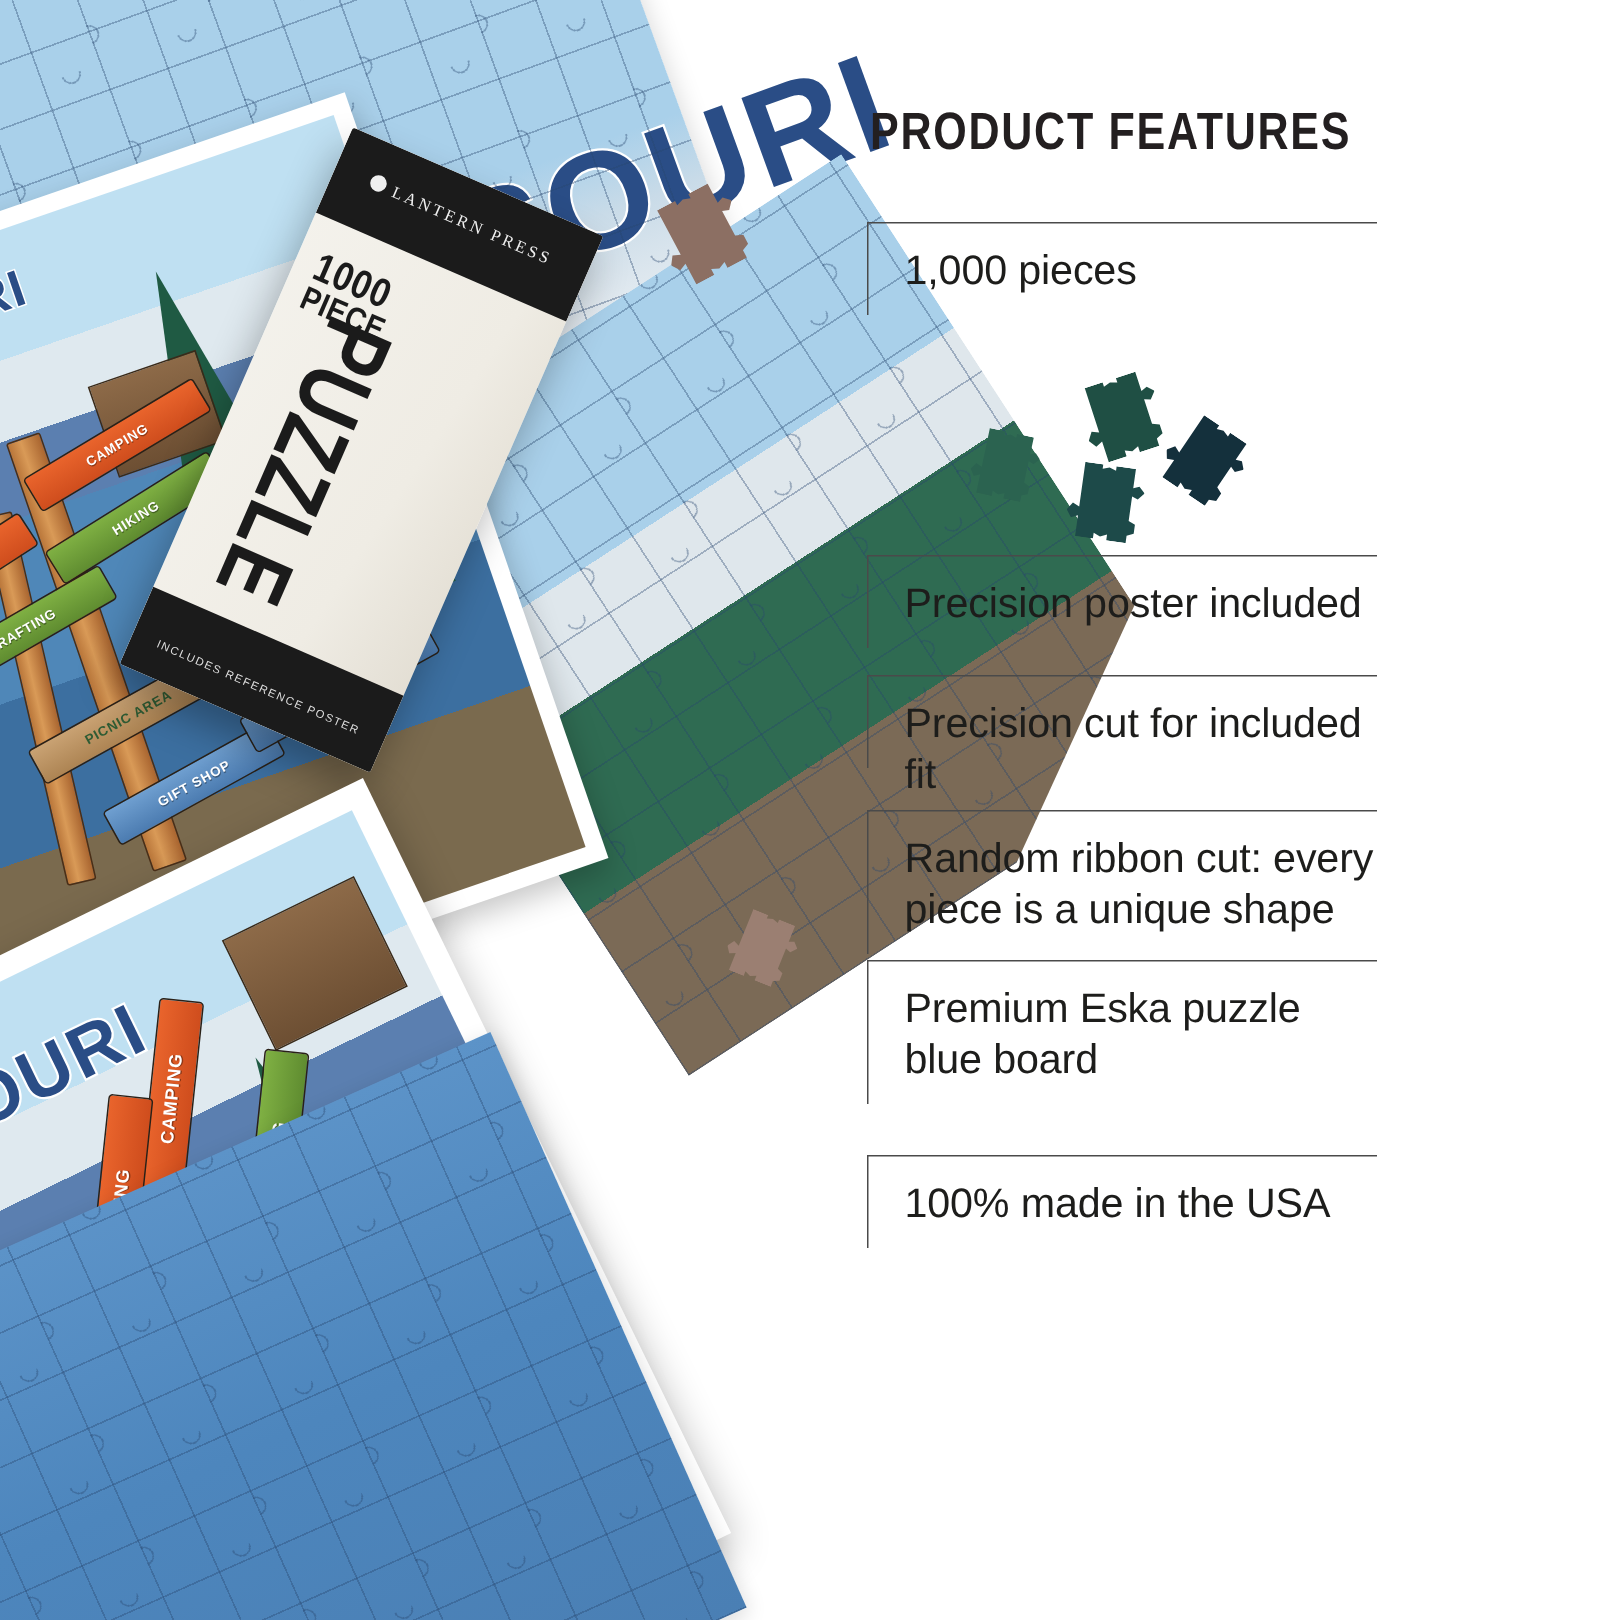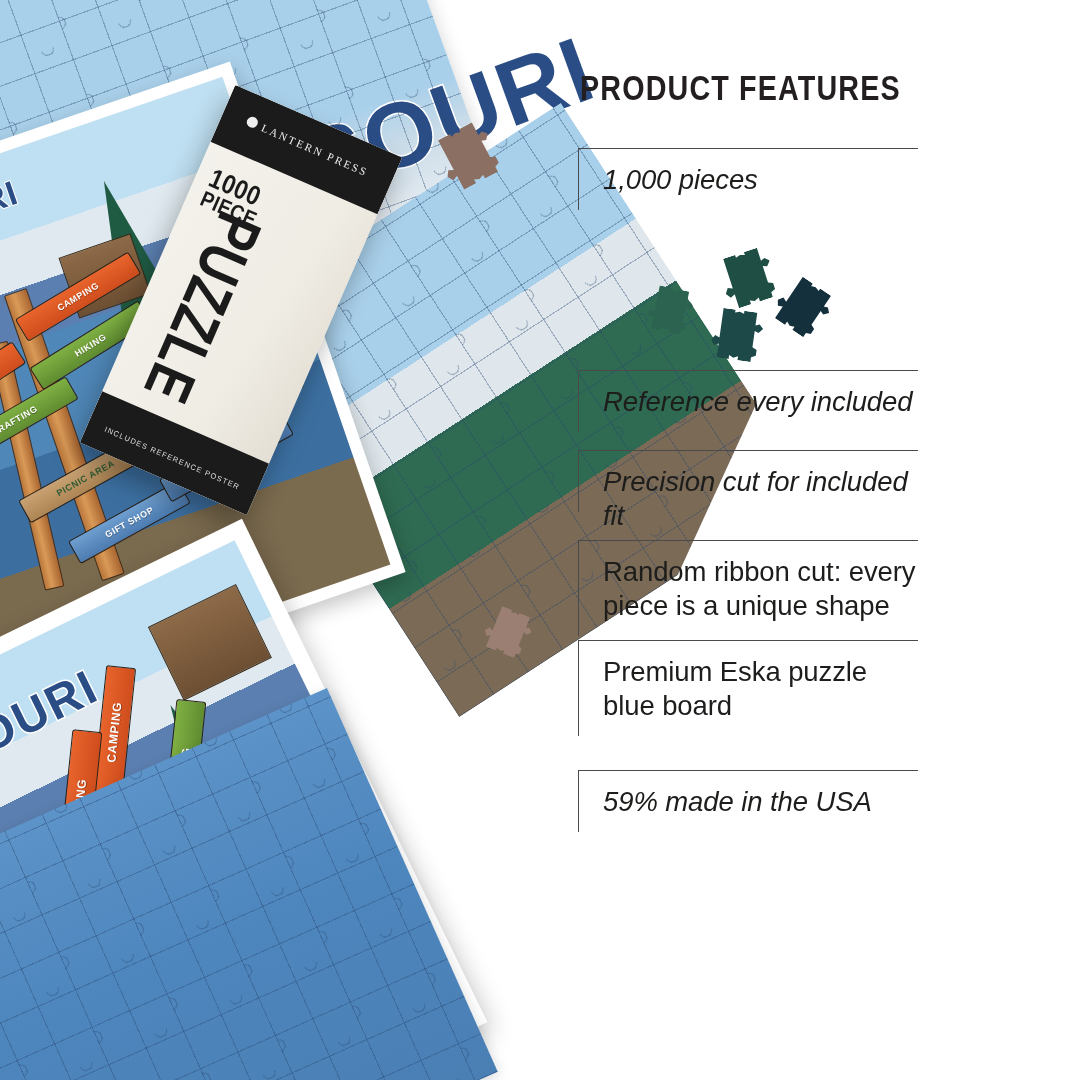--- a/index.html
+++ b/index.html
@@ -39,21 +39,21 @@
   .feature-item .ftext{
     display:block;
     font-size:27.5px;
     line-height:1.22;
     color:#1d1d1b;
     padding:14px 0 0 24px;
     letter-spacing:-0.1px;
     white-space:pre-line;
   }
   
-  .feature-item.h1{height:62px;font-style:italic;}
+  .feature-item.h1{height:62px;}
   .feature-item.h2{height:96px;}
 
   
   .art{position:absolute;}
 
   
   .puzzle-back{
     left:-170px; top:-60px; width:640px; height:470px;
     background:
       linear-gradient(180deg,#a9d0ea 0%, #a9d0ea 52%, #c9dbe8 62%, #e9eef2 78%, #f2f5f7 100%);
@@ -344,32 +344,32 @@
       </div>
     </div>
 
   <div class="features-panel">
     <h1 class="features-title">PRODUCT FEATURES</h1>
     <div id="feature-list">
         <div class="feature-item h1" style="top: 78px;">
           <span class="ftext">1,000 pieces</span>
         </div>
         <div class="feature-item h1" style="top: 300px;">
-          <span class="ftext">Reference every included</span>
+          <span class="ftext">Precision poster included</span>
         </div>
         <div class="feature-item h1" style="top: 380px;">
           <span class="ftext">Precision cut for included fit</span>
         </div>
         <div class="feature-item h2" style="top: 470px;">
           <span class="ftext">Random ribbon cut: every
 piece is a unique shape</span>
         </div>
         <div class="feature-item h2" style="top: 570px;">
           <span class="ftext">Premium Eska puzzle
 blue board</span>
         </div>
         <div class="feature-item h1" style="top: 700px;">
-          <span class="ftext">59% made in the USA</span>
+          <span class="ftext">100% made in the USA</span>
         </div>
       </div>
   </div>
 
 </div>
 
 </body></html>

